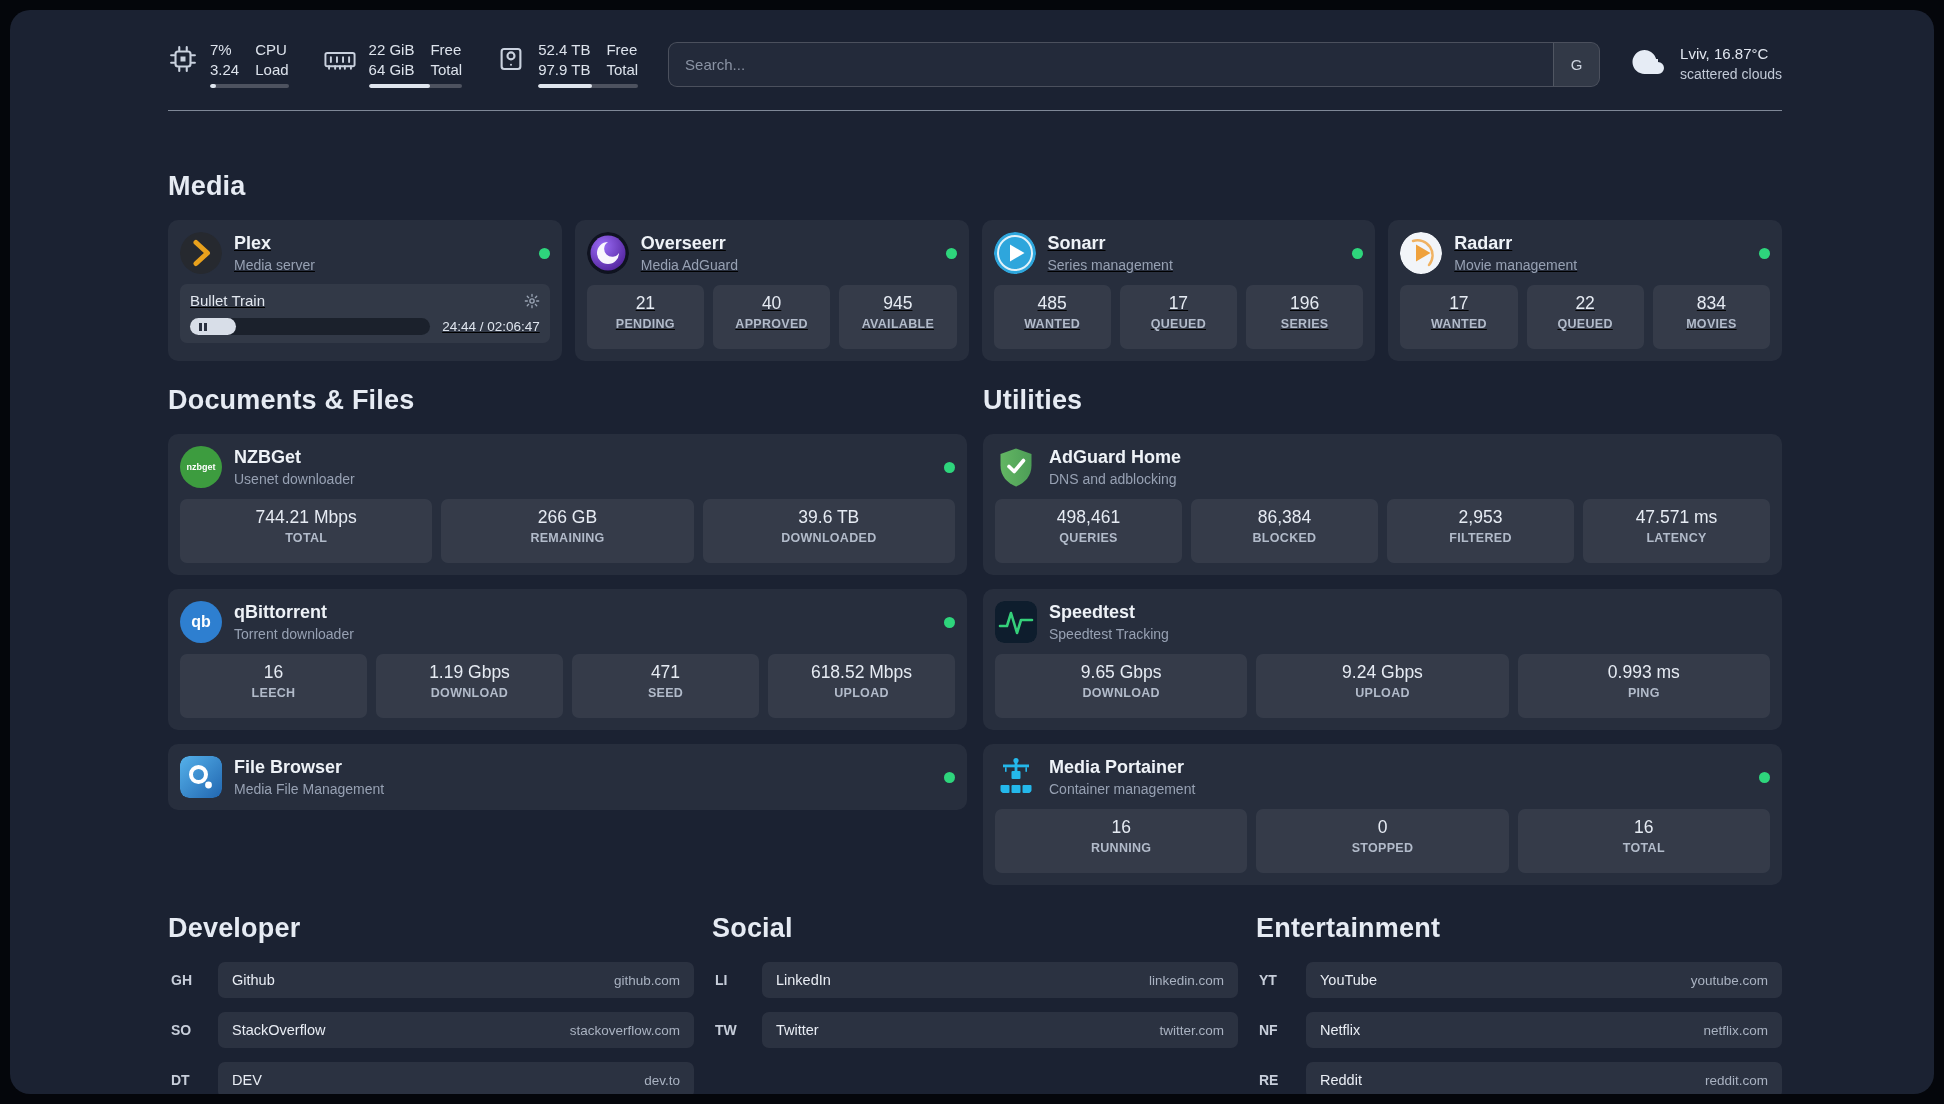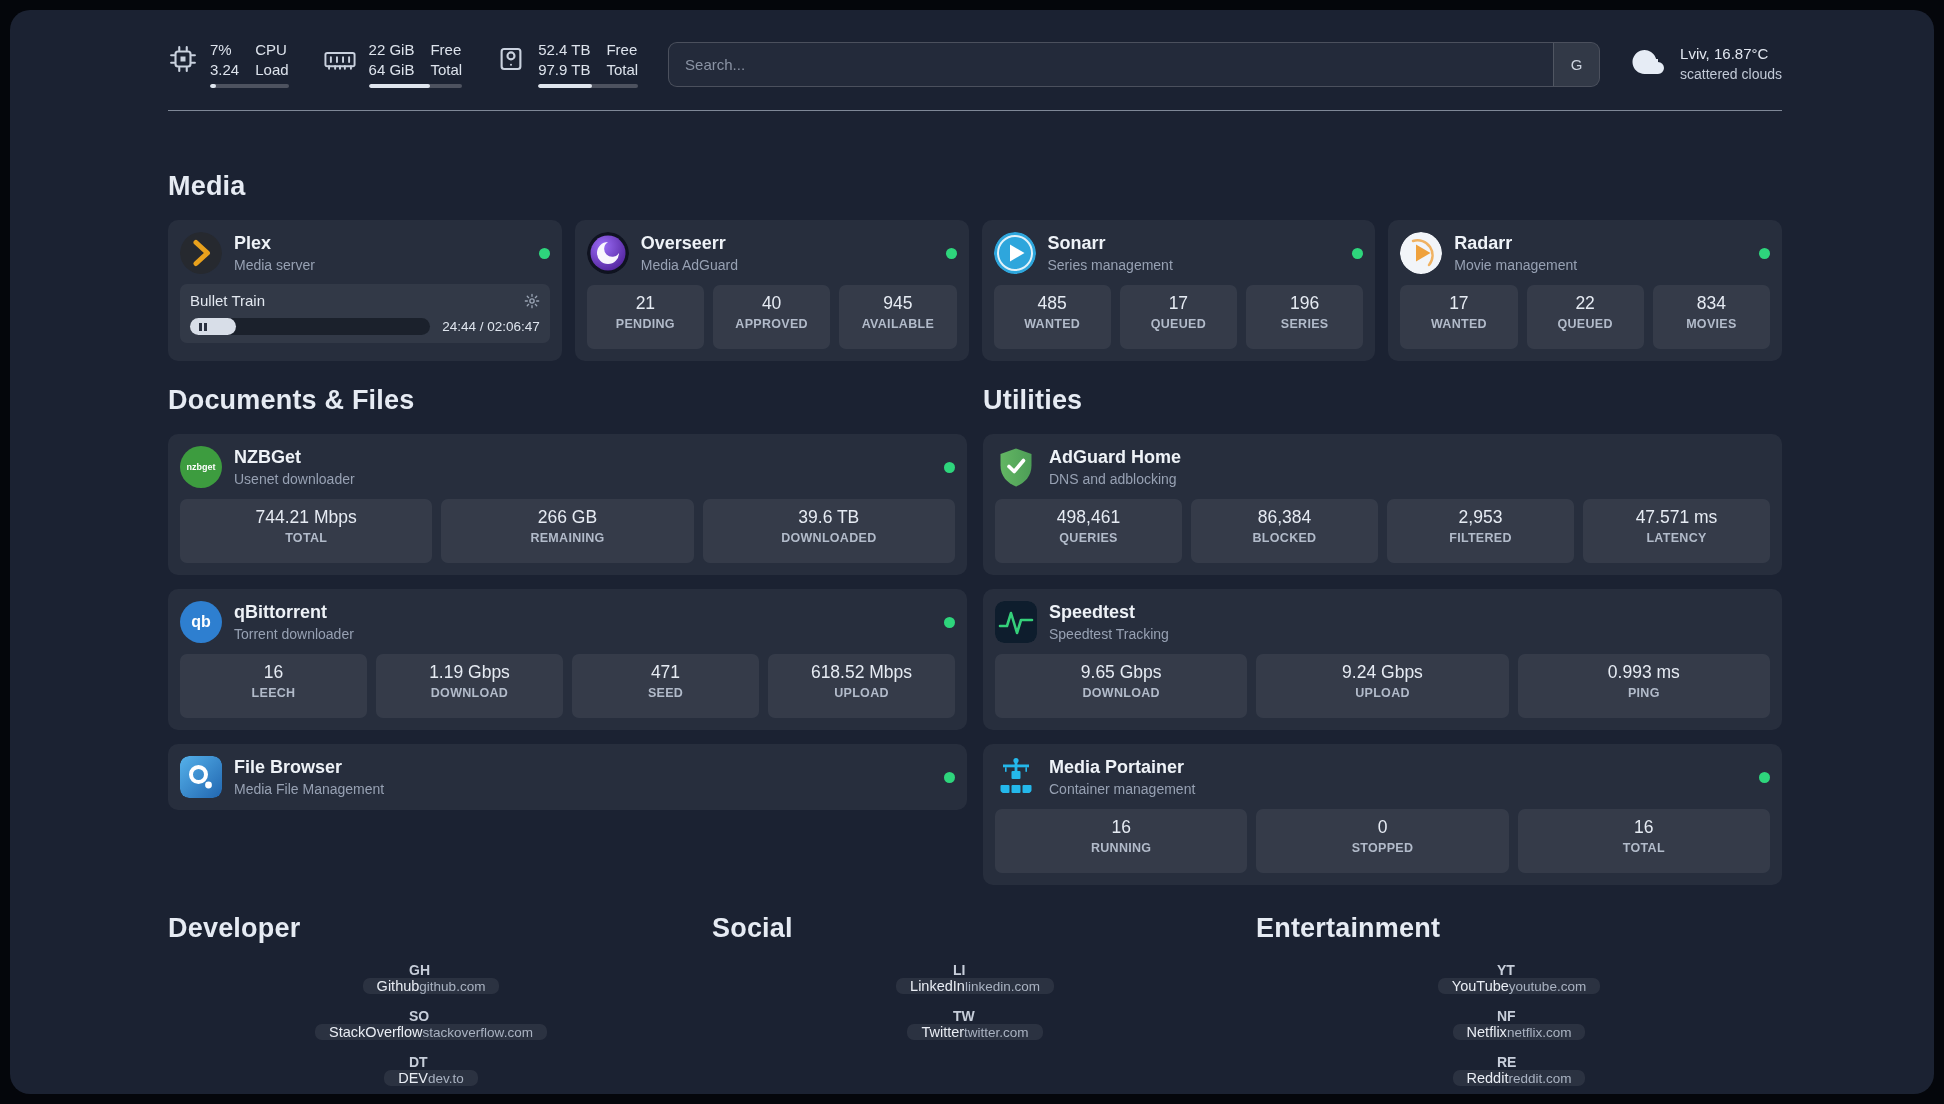--- a/index.html
+++ b/index.html
@@ -40,21 +40,21 @@
   .weather { display: flex; align-items: center; gap: 12px; }
   .weather-text { display: flex; flex-direction: column; line-height: 1.35; }
   .weather-loc { font-size: 15px; color: #e2e7f0; }
   .weather-cond { font-size: 14px; color: #c2cad7; }
 
   .divider { margin-top: 22px; border: none; border-top: 1.5px solid rgba(210,220,235,0.55); }
 
   
   h2.section { font-size: 27px; font-weight: 600; color: #e6ebf3; letter-spacing: 0.2px; margin-bottom: 18px; }
   .media-section { margin-top: 60px; }
-  .media-grid { display: grid; grid-template-columns: repeat(4, 1fr); gap: 13px; }
+  .media-grid { display: grid; grid-template-columns: repeat(4, 1fr); gap: 13px; text-decoration: underline; }
 
   .card { background: rgba(255,255,255,0.055); border-radius: 10px; padding: 12px; cursor: pointer; }
   .card-head { display: flex; align-items: center; gap: 12px; }
   .app-icon { width: 42px; height: 42px; flex: none; display: flex; align-items: center;
     justify-content: center; border-radius: 50%; overflow: hidden; }
   .app-icon.square { border-radius: 9px; }
   .ic-nzbget { background: #3d9c3f; }
   .ic-nzbget span { font-size: 9px; font-weight: 700; color: #fff; }
   .ic-qbit { background: #2e7fd0; }
   .ic-qbit span { font-size: 16px; font-weight: 700; color: #fff; }
@@ -79,21 +79,21 @@
   .pause { position: absolute; left: 9px; top: 4.5px; display: flex; gap: 2.5px; }
   .pause i { display: block; width: 2.6px; height: 8px; background: #2a3140; }
   .ptime { font-size: 13.5px; color: #dfe5ee; flex: none; }
 
   .two-col { display: grid; grid-template-columns: 1fr 1fr; gap: 16px; margin-top: 24px; }
   .col-cards { display: flex; flex-direction: column; gap: 14px; }
 
   
   .bookmarks { display: grid; grid-template-columns: 1fr 1fr 1fr; gap: 18px; margin-top: 28px; }
   .bm-rows { display: flex; flex-direction: column; gap: 14px; }
-  .bm-row { display: flex; align-items: center; cursor: pointer; flex-direction: column; }
+  .bm-row { display: flex; align-items: center; cursor: pointer; }
   .bm-abbr { width: 50px; flex: none; font-size: 14px; font-weight: 600; color: #c7ceda; padding-left: 3px; }
   .bm-box { flex: 1; height: 36px; background: rgba(255,255,255,0.075); border-radius: 7px;
     display: flex; align-items: center; justify-content: space-between; padding: 0 14px; }
   .bm-name { font-size: 14.5px; color: #e9edf4; }
   .bm-domain { font-size: 13.5px; color: #a9b2c1; }
 </style>
 </head>
 <body>
 
 <div class="frame">

